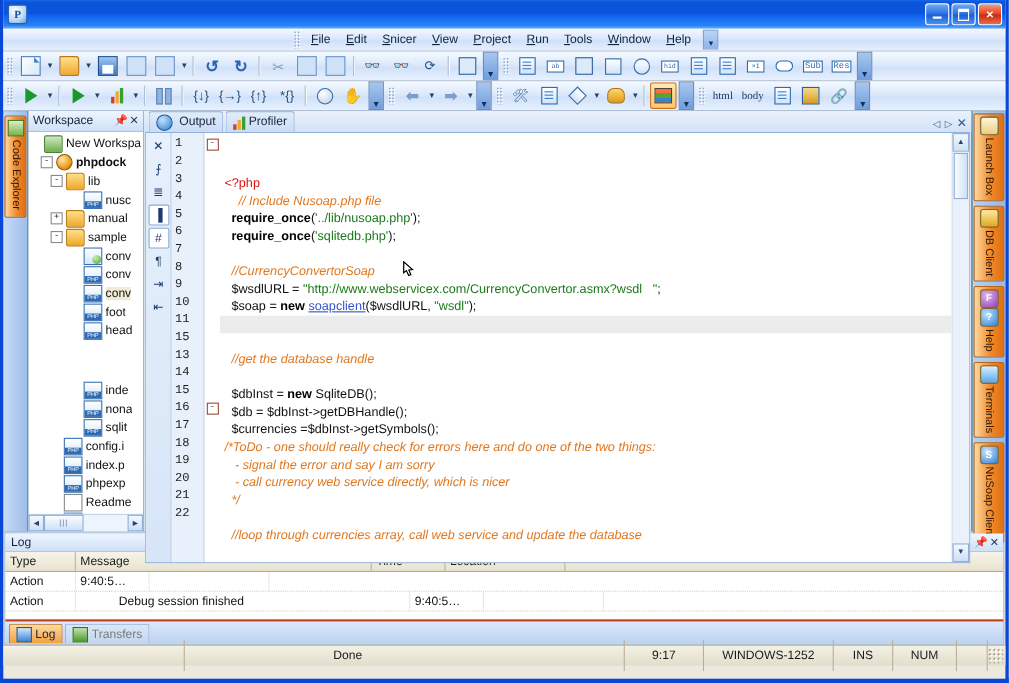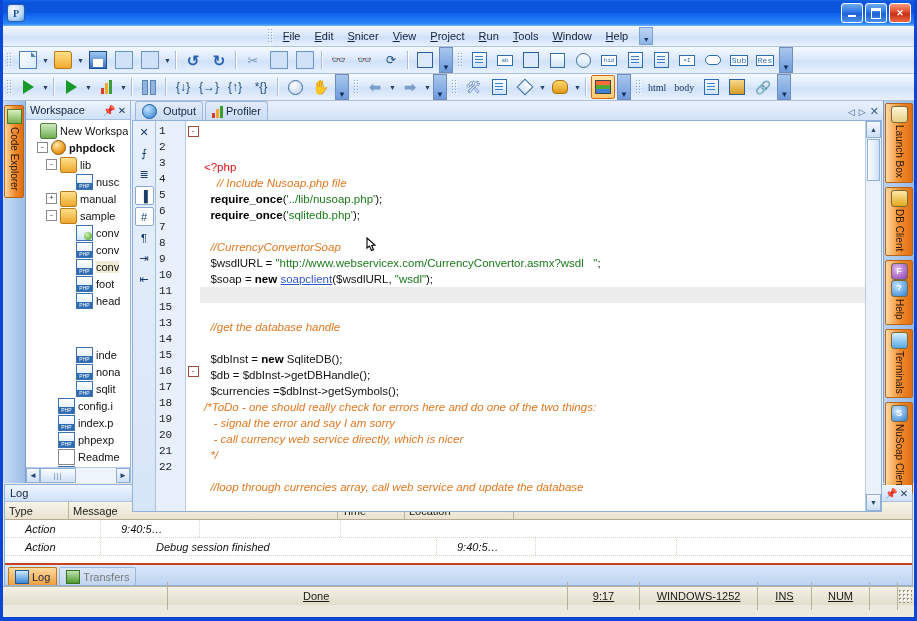--- a/index.html
+++ b/index.html
@@ -183,33 +183,33 @@
   
   .logpanel{height:100px;display:flex;flex-direction:column;margin:1px 1px 0;border:1px solid #8fb0d8;background:#fff;}
   .log-head{height:16px;display:flex;align-items:center;background:linear-gradient(180deg,#eef5ff,#cfe0f7);
     border-bottom:1px solid #a9c0de;padding:0 2px;}
   .log-head .t{flex:1;font-size:11px;color:#15233c;padding-left:3px;}
   .log-cols{height:17px;display:flex;background:linear-gradient(180deg,#f7f4e8,#e8e2cf);
     border-bottom:1px solid #b4ab92;font-size:11px;color:#1a1a1a;}
   .log-cols div{padding:1px 4px;border-right:1px solid #bdb49c;display:flex;align-items:center;}
   .log-rows{flex:1;background:#fff;overflow:hidden;}
   .log-row{height:17px;display:flex;font-size:11px;color:#111;border-bottom:1px dotted #d6d2c4;}
-  .log-row div{padding:1px 20px;border-right:1px dotted #d6d2c4;display:flex;align-items:center;overflow:hidden;white-space:nowrap;font-style:italic;}
+  .log-row div{padding:1px 4px;border-right:1px dotted #d6d2c4;display:flex;align-items:center;overflow:hidden;white-space:nowrap;}
   .logtabs{height:20px;display:flex;align-items:flex-end;background:linear-gradient(180deg,#dbe8fb,#bcd3f1);
     border-top:2px solid #c8411f;padding-left:3px;}
   .ltab{height:17px;display:flex;align-items:center;gap:3px;padding:0 6px;font-size:11px;
     border:1px solid #9db8da;border-bottom:none;border-radius:2px 2px 0 0;margin-right:2px;color:#16263f;
     background:linear-gradient(180deg,#e2ecfa,#c9dcf4);}
   .ltab.active{background:linear-gradient(180deg,#ffd9a0,#f0a03c);border-color:#c07a1c;}
   .ltab.dim{color:#7a7a7a;background:linear-gradient(180deg,#dce7f7,#c2d6ef);}
 
   
   .statusbar{height:18px;display:flex;align-items:center;
     background:linear-gradient(180deg,#f4f1e6,#e2ddcb);border-top:1px solid #b8b09a;font-size:11px;color:#1a1a1a;}
-  .sb{border-right:1px solid #b8b09a;height:28px;display:flex;align-items:center;padding:0 6px;box-sizing:border-box;text-decoration:underline;}
+  .sb{border-right:1px solid #b8b09a;height:28px;display:flex;align-items:center;padding:0 6px;box-sizing:border-box;}
   .sb.grow{flex:1;}
   .sb.c{justify-content:center;}
   .sbgrip{width:14px;height:14px;margin-left:auto;margin-right:2px;
     background-image:radial-gradient(#fff 38%,transparent 39%),radial-gradient(#9a9380 38%,transparent 39%);
     background-size:4px 4px;background-position:1px 1px,0 0;}
 
   .hscroll-ws{height:15px;display:flex;align-items:center;background:#eef4fc;border-top:1px solid #b7cbe6;}
   .mini{width:12px;height:13px;background:linear-gradient(180deg,#f4f8ff,#cddff5);border:1px solid #8fafd6;
     display:flex;align-items:center;justify-content:center;font-size:8px;color:#23456f;}
   .cursorimg{position:absolute;pointer-events:none;}

